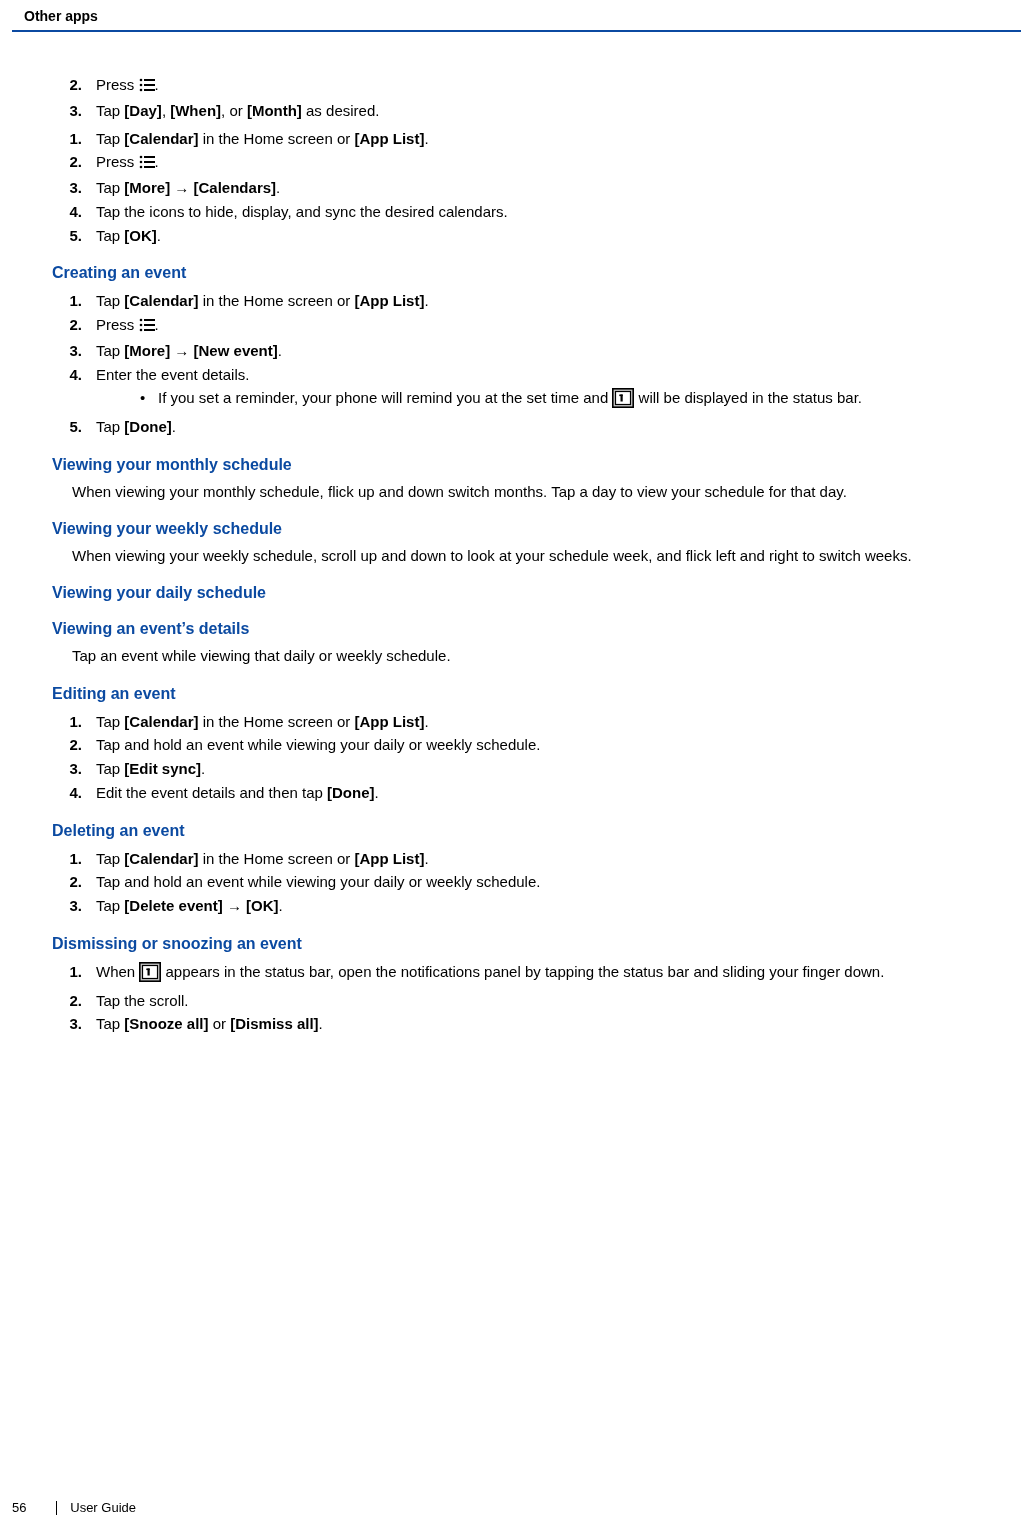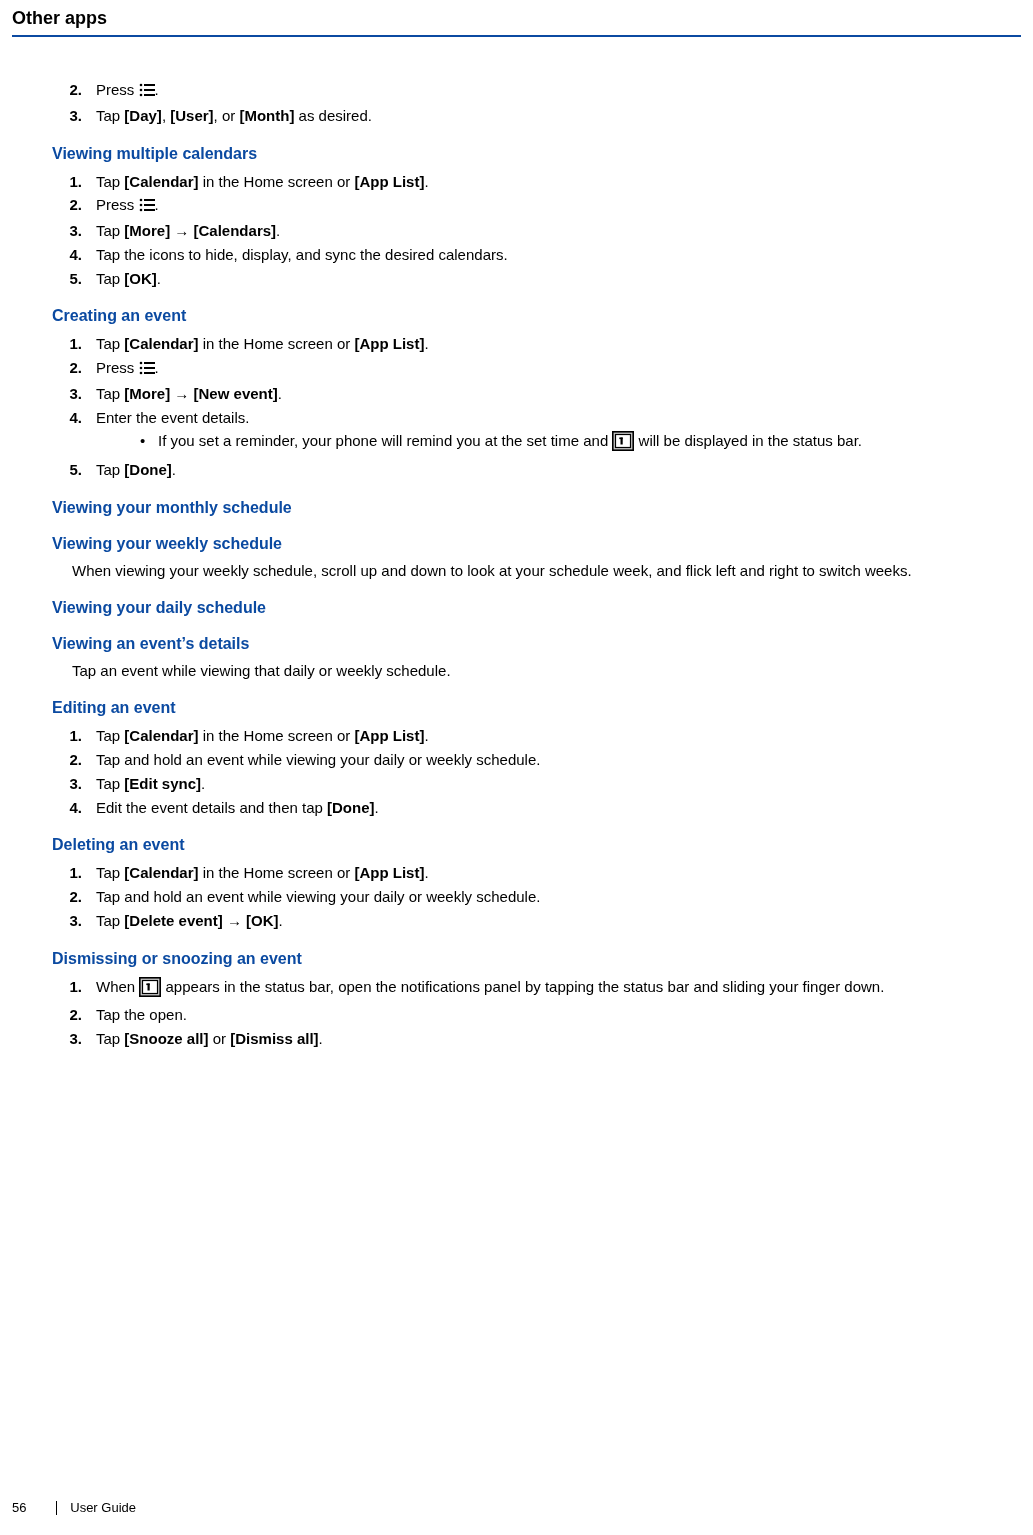--- a/index.html
+++ b/index.html
@@ -13,22 +13,22 @@
   }
   .page {
     width: 1033px;
     height: 1535px;
     position: relative;
     box-sizing: border-box;
     padding: 8px 0 0 0;
   }
   .header-title {
     font-weight: bold;
-    font-size: 18px;
-    padding-left: 12px;
+    font-size: 14px;
+    padding-left: 24px;
     margin-bottom: 6px;
   }
   .header-rule {
     border: none;
     border-top: 2.4px solid #0b4aa1;
     margin: 4px 12px 0 12px;
   }
   .content {
     padding: 36px 12px 0 52px;
   }
@@ -114,23 +114,22 @@
   <div class="content" id="content-root">
       <ol class="steps-cont">
         <li><span class="num">2.</span><span>Press <span class="icon-menu"><svg width="16" height="14" viewBox="0 0 16 14">
                 <circle cx="2" cy="2" r="1.3" fill="#000"></circle>
                 <rect x="5" y="1" width="11" height="2" fill="#000"></rect>
                 <circle cx="2" cy="7" r="1.3" fill="#000"></circle>
                 <rect x="5" y="6" width="11" height="2" fill="#000"></rect>
                 <circle cx="2" cy="12" r="1.3" fill="#000"></circle>
                 <rect x="5" y="11" width="11" height="2" fill="#000"></rect>
               </svg></span>.</span></li>
-        <li><span class="num">3.</span><span>Tap <b>[Day]</b>, <b>[User]</b>, or <b>[Month]</b> as desired.</span></li>
-      </ol>
-      <div class="section-h">Viewing multiple calendars</div>
+        <li><span class="num">3.</span><span>Tap <b>[Day]</b>, <b>[When]</b>, or <b>[Month]</b> as desired.</span></li>
+      </ol>
       <ol class="steps">
         <li><span class="num">1.</span><span>Tap <b>[Calendar]</b> in the Home screen or <b>[App List]</b>.</span></li>
         <li><span class="num">2.</span><span>Press <span class="icon-menu"><svg width="16" height="14" viewBox="0 0 16 14">
                 <circle cx="2" cy="2" r="1.3" fill="#000"></circle>
                 <rect x="5" y="1" width="11" height="2" fill="#000"></rect>
                 <circle cx="2" cy="7" r="1.3" fill="#000"></circle>
                 <rect x="5" y="6" width="11" height="2" fill="#000"></rect>
                 <circle cx="2" cy="12" r="1.3" fill="#000"></circle>
                 <rect x="5" y="11" width="11" height="2" fill="#000"></rect>
               </svg></span>.</span></li>
@@ -154,20 +153,21 @@
             <li><span class="bul">•</span><span>If you set a reminder, your phone will remind you at the set time and <span class="icon-cal"><svg width="22" height="20" viewBox="0 0 22 20">
                     <rect x="0.8" y="0.8" width="20.4" height="18.4" fill="#c9c9c9" stroke="#000" stroke-width="1.6"></rect>
                     <rect x="3.5" y="3.5" width="15" height="13" fill="#fff" stroke="#000" stroke-width="1.2"></rect>
                     <rect x="8.5" y="6.5" width="2.2" height="7" fill="#000"></rect>
                     <rect x="7.3" y="6.5" width="3.4" height="1.6" fill="#000"></rect>
                   </svg></span> will be displayed in the status bar.</span></li>
           </ul></li>
         <li><span class="num">5.</span><span>Tap <b>[Done]</b>.</span></li>
       </ol>
       <div class="section-h">Viewing your monthly schedule</div>
+      <div class="plain">When viewing your monthly schedule, flick up and down switch months. Tap a day to view your schedule for that day.</div>
       <div class="section-h">Viewing your weekly schedule</div>
       <div class="plain">When viewing your weekly schedule, scroll up and down to look at your schedule week, and flick left and right to switch weeks.</div>
       <div class="section-h">Viewing your daily schedule</div>
       <div class="section-h">Viewing an event’s details</div>
       <div class="plain">Tap an event while viewing that daily or weekly schedule.</div>
       <div class="section-h">Editing an event</div>
       <ol class="steps">
         <li><span class="num">1.</span><span>Tap <b>[Calendar]</b> in the Home screen or <b>[App List]</b>.</span></li>
         <li><span class="num">2.</span><span>Tap and hold an event while viewing your daily or weekly schedule.</span></li>
         <li><span class="num">3.</span><span>Tap <b>[Edit sync]</b>.</span></li>
@@ -180,21 +180,21 @@
         <li><span class="num">3.</span><span>Tap <b>[Delete event]</b> <span class="arrow">→</span> <b>[OK]</b>.</span></li>
       </ol>
       <div class="section-h">Dismissing or snoozing an event</div>
       <ol class="steps">
         <li><span class="num">1.</span><span>When <span class="icon-cal"><svg width="22" height="20" viewBox="0 0 22 20">
                 <rect x="0.8" y="0.8" width="20.4" height="18.4" fill="#c9c9c9" stroke="#000" stroke-width="1.6"></rect>
                 <rect x="3.5" y="3.5" width="15" height="13" fill="#fff" stroke="#000" stroke-width="1.2"></rect>
                 <rect x="8.5" y="6.5" width="2.2" height="7" fill="#000"></rect>
                 <rect x="7.3" y="6.5" width="3.4" height="1.6" fill="#000"></rect>
               </svg></span> appears in the status bar, open the notifications panel by tapping the status bar and sliding your finger down.</span></li>
-        <li><span class="num">2.</span><span>Tap the open.</span></li>
+        <li><span class="num">2.</span><span>Tap the scroll.</span></li>
         <li><span class="num">3.</span><span>Tap <b>[Snooze all]</b> or <b>[Dismiss all]</b>.</span></li>
       </ol>
     </div>
 
   <div class="footer">
     <span class="pagenum">56</span>
     <span class="divider"></span>
     <span>User Guide</span>
   </div>
 </div>

